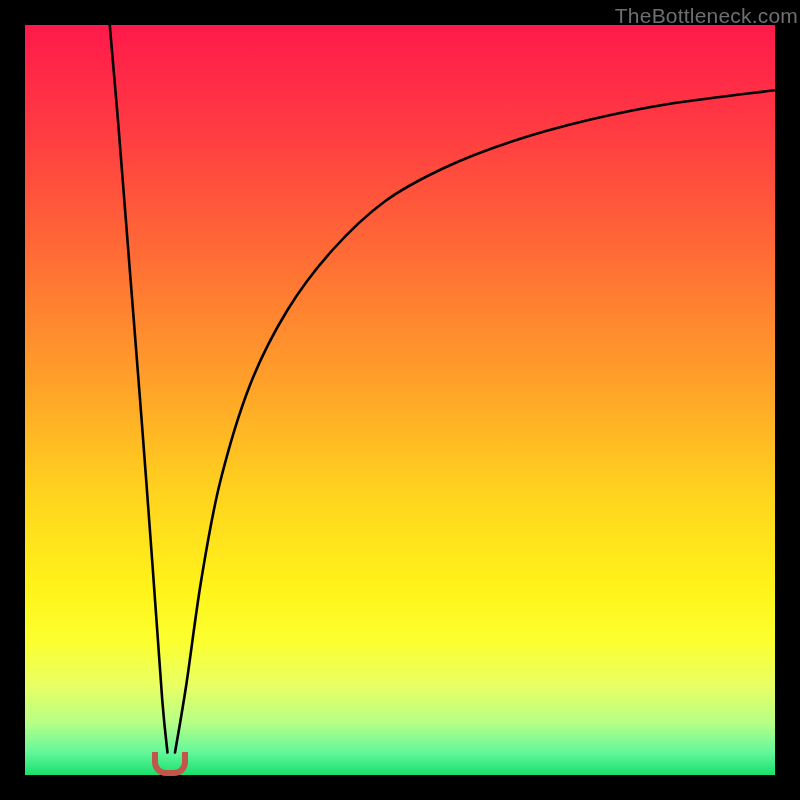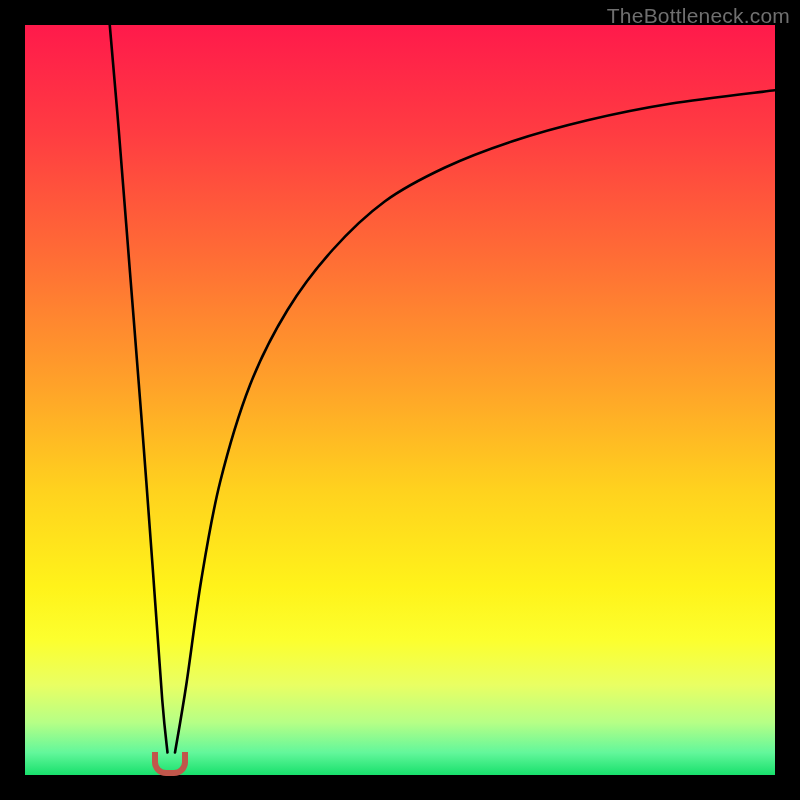--- a/index.html
+++ b/index.html
@@ -38,21 +38,21 @@
     height: 18px;
     border: 6px solid #c1564b;
     border-top: none;
     border-radius: 0 0 14px 14px;
     background: transparent;
     transform: translate(-50%, 0);
   }
   .watermark {
     position: absolute;
     top: 4px;
-    right: 10px;
+    right: 2px;
     color: #6f6f6f;
     font-size: 21px;
     font-weight: 500;
     letter-spacing: 0.2px;
   }
 </style>
 </head>
 <body>
 
 <div class="watermark">TheBottleneck.com</div>

